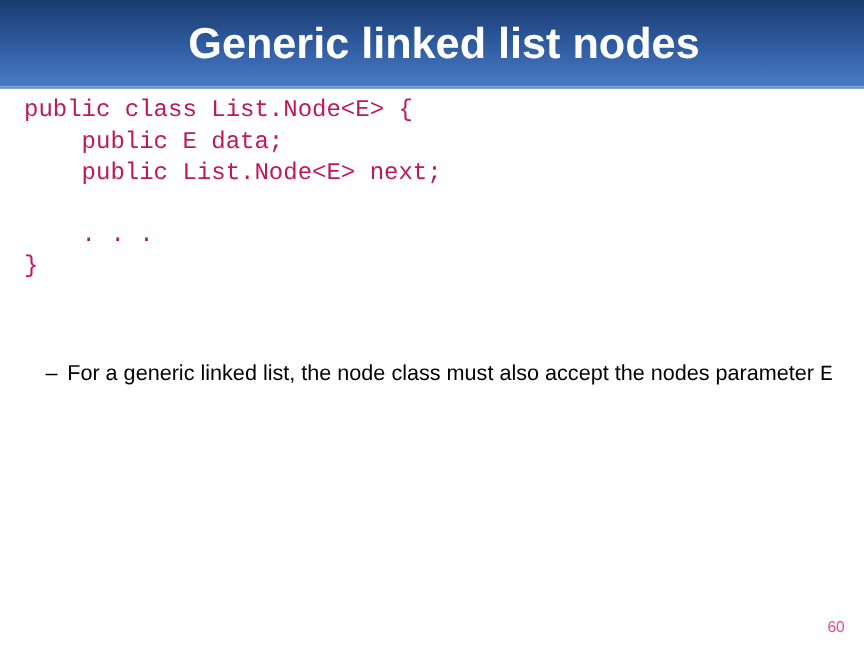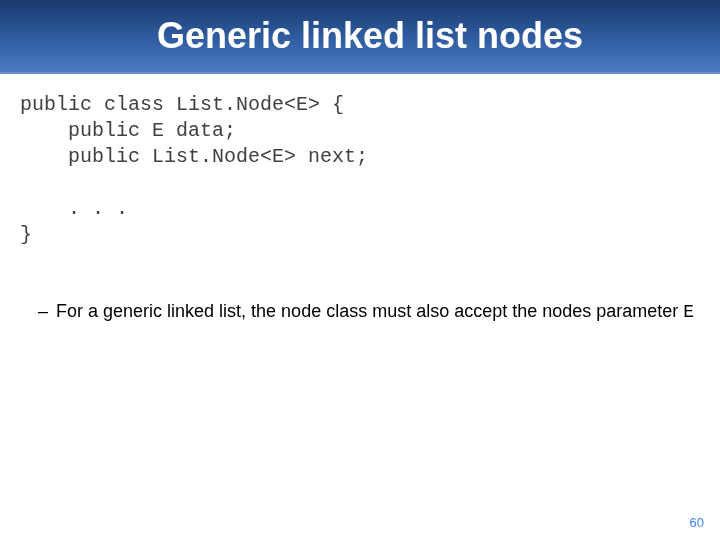--- a/index.html
+++ b/index.html
@@ -34,26 +34,26 @@
   .title-text {
     color: #ffffff;
     font-size: 36px;
     font-weight: bold;
     letter-spacing: 0px;
     text-align: center;
     margin-left: 20px;
   }
   .code-block {
     position: absolute;
-    top: 92px;
+    top: 80px;
     left: 20px;
     font-family: "Courier New", Courier, monospace;
     font-size: 20px;
     line-height: 1.3;
-    color: #404040;
+    color: #be185d;
     white-space: pre;
   }
   .bullet-area {
     position: absolute;
     top: 300px;
     left: 38px;
     right: 24px;
   }
   .sub-bullet {
     display: flex;
@@ -69,21 +69,21 @@
     flex: 1;
   }
   .inline-mono {
     font-family: "Courier New", Courier, monospace;
   }
   .page-num {
     position: absolute;
     right: 16px;
     bottom: 10px;
     font-size: 13px;
-    color: #3b82f6;
+    color: #ec4899;
   }
 </style>
 </head>
 <body>
 
 <div class="slide">
 
   <div class="title-band">
     <div class="title-text">Generic linked list nodes</div>
   </div>

